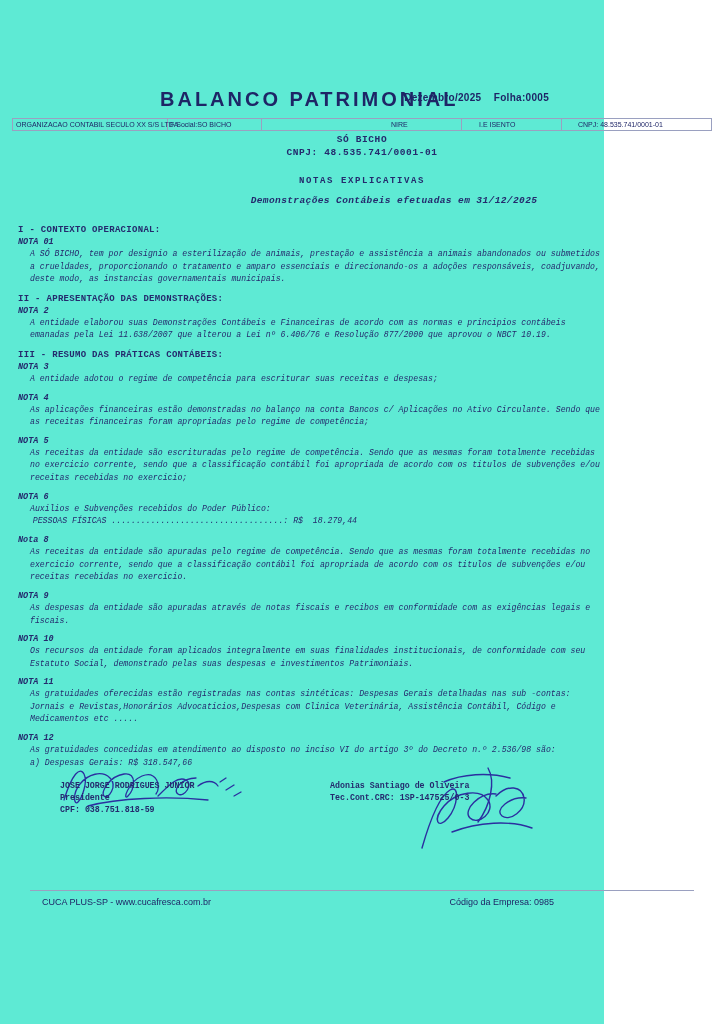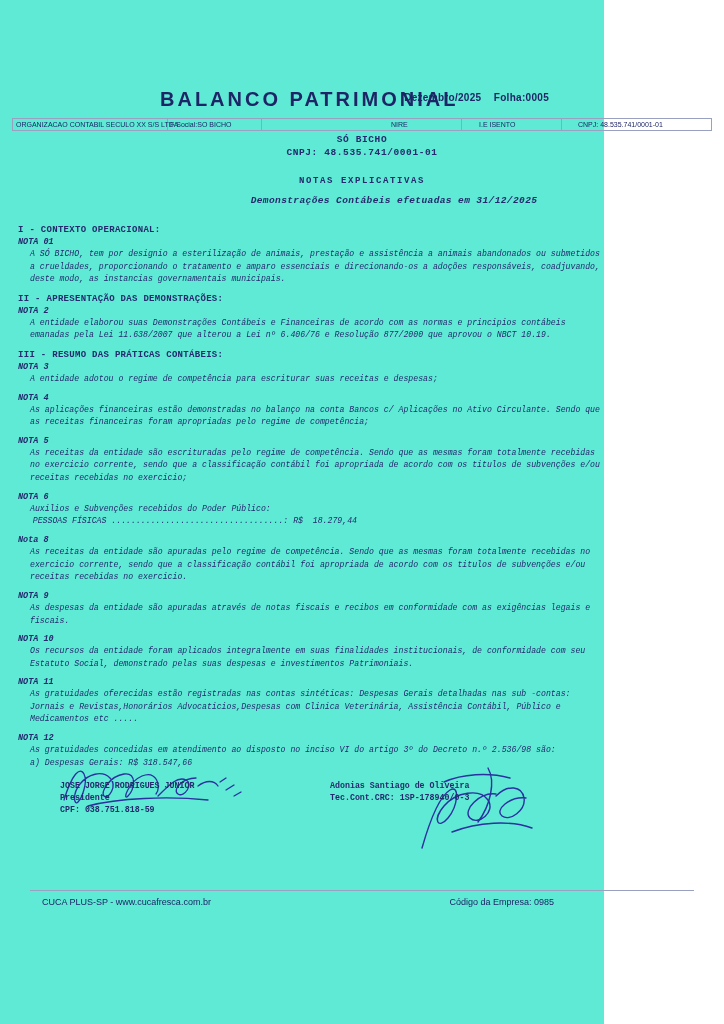--- a/index.html
+++ b/index.html
@@ -274,21 +274,21 @@
     <div class="note-label">NOTA 9</div>
     <p class="para">As despesas da entidade são apuradas através de notas fiscais e recibos em conformidade com as exigências legais e</p>
     <p class="para">fiscais.</p>
 
     <div class="note-label">NOTA 10</div>
     <p class="para">Os recursos da entidade foram aplicados integralmente em suas finalidades institucionais, de conformidade com seu</p>
     <p class="para">Estatuto Social, demonstrado pelas suas despesas e investimentos Patrimoniais.</p>
 
     <div class="note-label">NOTA 11</div>
     <p class="para">As gratuidades oferecidas estão registradas nas contas sintéticas: Despesas Gerais detalhadas nas   sub    -contas:</p>
-    <p class="para">Jornais e Revistas,Honorários Advocaticios,Despesas com Clinica Veterinária, Assistência Contábil, Público e</p>
+    <p class="para">Jornais e Revistas,Honorários Advocaticios,Despesas com Clinica Veterinária, Assistência Contábil, Código e</p>
     <p class="para">Medicamentos etc .....</p>
 
     <div class="note-label">NOTA 12</div>
     <p class="para">As gratuidades concedidas em atendimento ao disposto no inciso VI do artigo 3º do Decreto n.º 2.536/98 são:</p>
     <p class="para">a) Despesas Gerais: R$ 318.547,66</p>
   </div>
 
   <div class="sig-zone">
 
     <svg class="sig-ink" style="left:58px; top:-14px;" width="210" height="60" viewBox="0 0 210 60">
@@ -312,21 +312,21 @@
     </svg>
 
     <div class="sig-block sig-left">
       <div>JOSE JORGE RODRIGUES JUNIOR</div>
       <div>Presidente</div>
       <div>CPF: 038.751.818-59</div>
     </div>
 
     <div class="sig-block sig-right">
       <div>Adonias Santiago de Oliveira</div>
-      <div>Tec.Cont.CRC: 1SP-178940/0-3</div>
+      <div>Tec.Cont.CRC: 1SP-147525/0-3</div>
     </div>
   </div>
 
   <div class="footer-rule"></div>
   <div class="footer-left">CUCA PLUS-SP  -   www.cucafresca.com.br</div>
   <div class="footer-right">Código da Empresa: 0985</div>
 
 </div>
 
 </body></html>

